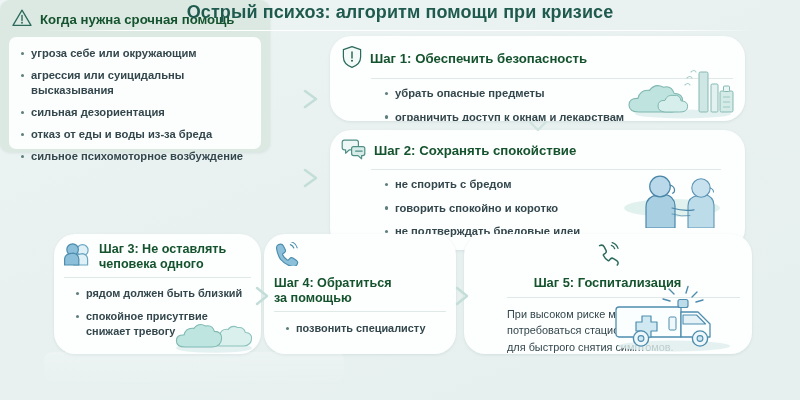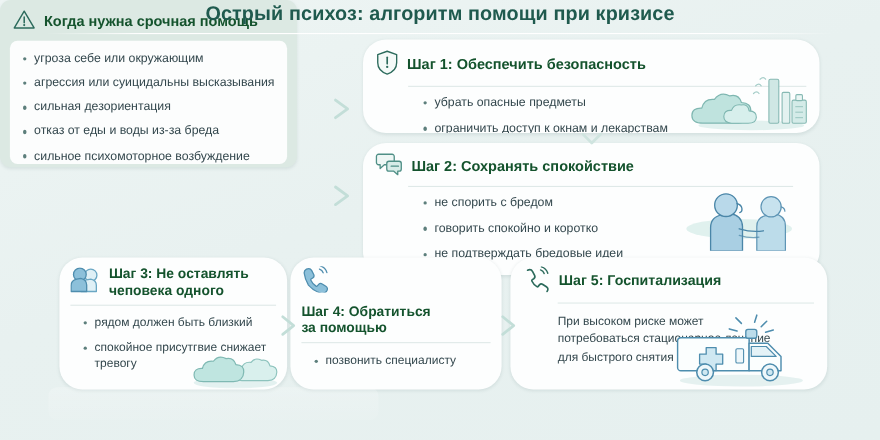--- a/index.html
+++ b/index.html
@@ -41,20 +41,21 @@
     display: flex; align-items: flex-start; gap: 7px;
     font-weight: bold; color: #14532d;
   }
   .head-text { line-height: 1.16; }
   .divider { height: 1px; background: #dfe9e8; }
   ul { list-style: none; }
   li {
     position: relative;
     color: #33474d;
     line-height: 1.3;
+    font-weight: bold;
   }
   li::before {
     content: "";
     position: absolute;
     width: 3.4px; height: 3.4px; border-radius: 50%;
     background: #5d7f7c;
     left: -10px; top: .52em;
   }
 
   
@@ -98,21 +99,21 @@
 
   
   #step4 { left: 264px; top: 234px; width: 192px; height: 120px; padding: 8px 10px 0 10px; }
   #step4 .card-head { font-size: 12.6px; flex-direction: column; }
   #step4 .divider { margin: 6px 0 9px 0px; }
   #step4 ul { padding-left: 22px; }
   #step4 li { font-size: 10.9px; margin-bottom: 10px; }
 
   
   #step5 { left: 464px; top: 234px; width: 288px; height: 120px; padding: 8px 12px 0 11px; }
-  #step5 .card-head { font-size: 12.9px; align-items: center; }
+  #step5 .card-head { font-size: 12.9px; align-items: center; flex-direction: column; }
   #step5 .divider { margin: 6px 0 8px 32px; }
   #step5 .body-text {
     padding-left: 32px;
     font-size: 10.9px;
     line-height: 1.5;
     color: #33474d;
     max-width: 232px;
   }
 
   

